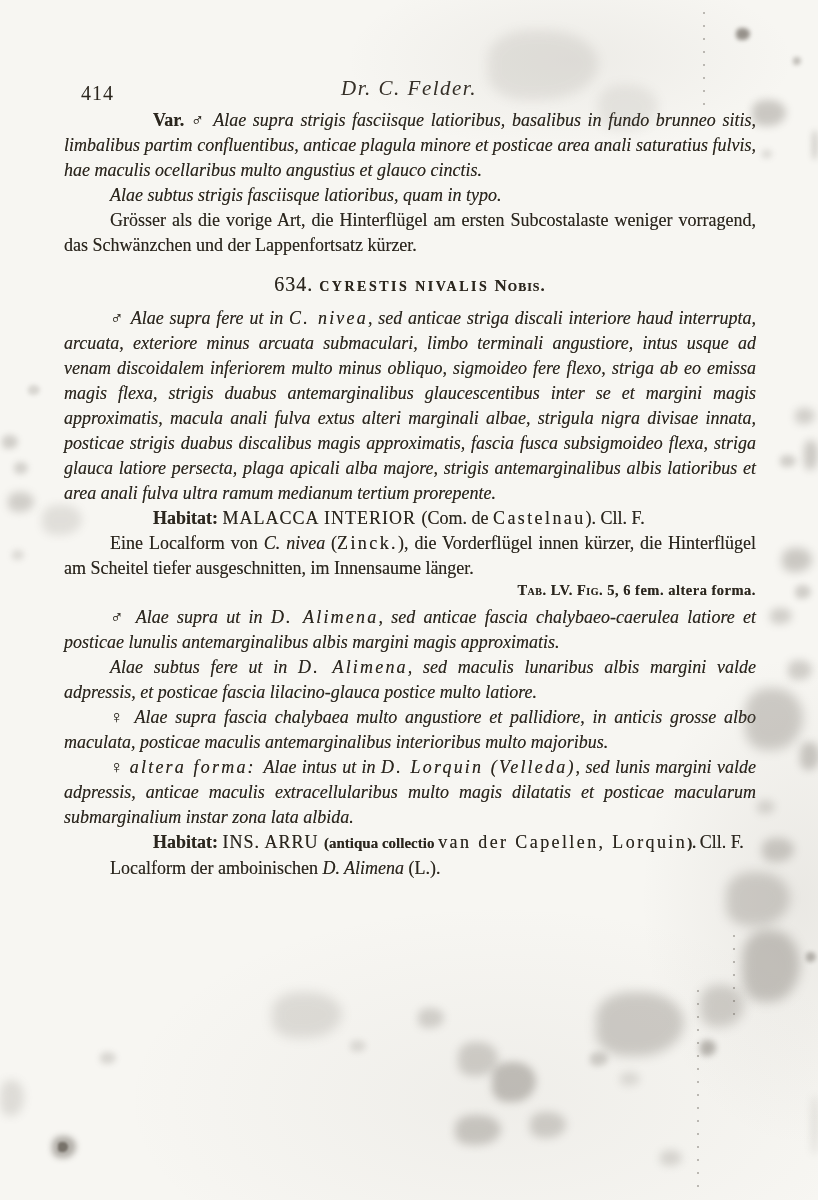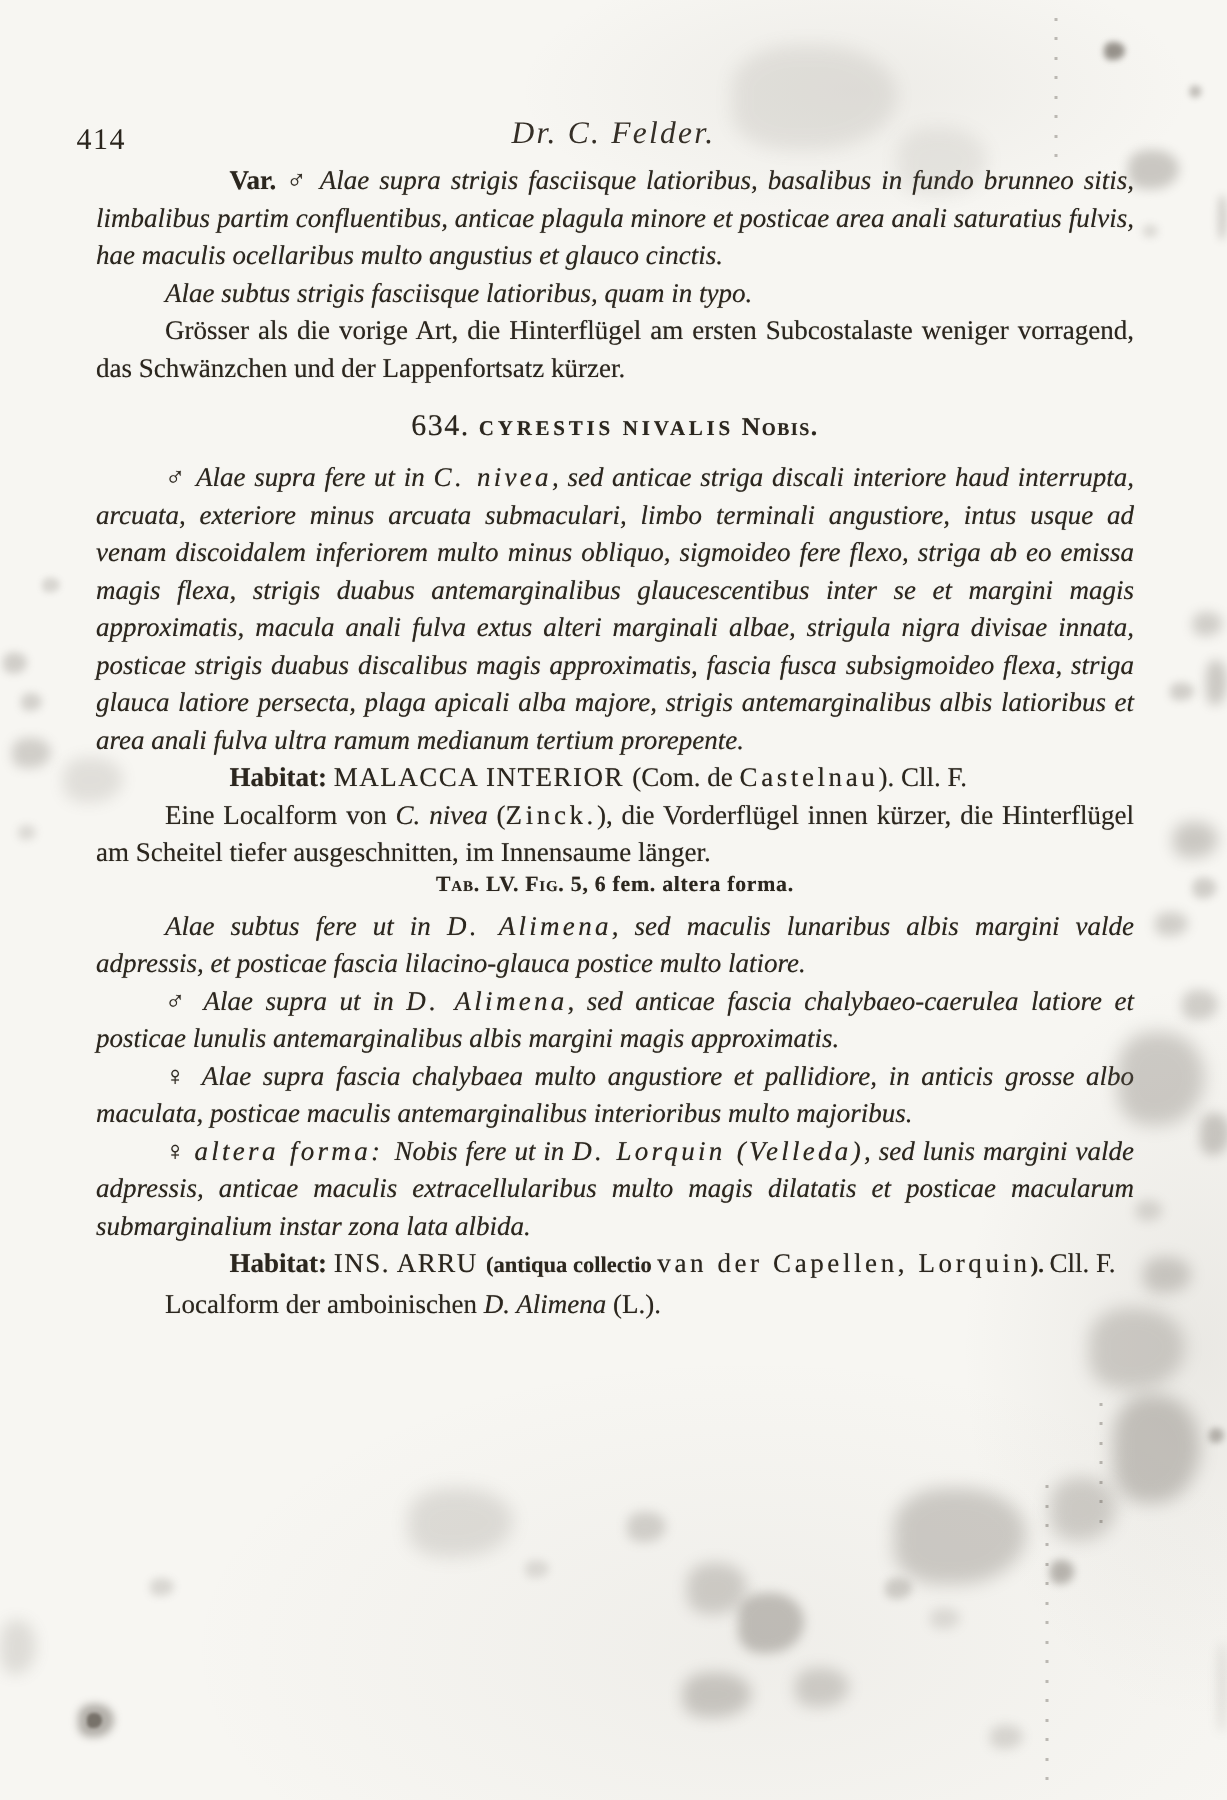--- a/index.html
+++ b/index.html
@@ -10,21 +10,21 @@
     overflow:hidden;
     background:
       radial-gradient(ellipse 320px 130px at 570px 60px, rgba(150,144,136,.10), transparent 70%),
       radial-gradient(ellipse 220px 340px at 800px 900px, rgba(140,134,126,.12), transparent 72%),
       radial-gradient(ellipse 500px 260px at 500px 1100px, rgba(145,140,132,.08), transparent 75%),
       #f7f6f2;
     font-family:"Liberation Serif","DejaVu Serif",serif;
     color:#2b261e;
   }
   .page-number{
-    position:absolute;left:51px;top:82px;
+    position:absolute;left:81px;top:82px;
     font-size:20px;letter-spacing:1px;
   }
   .running-header{
     position:absolute;left:0;right:0;top:76px;
     text-align:center;font-style:italic;font-size:21px;letter-spacing:1.5px;
     color:#352f27;
   }
   .text-column{
     position:absolute;left:64px;top:108px;width:692px;
     text-shadow:0 0 .5px rgba(43,38,30,.55);
@@ -44,21 +44,21 @@
   .caps{font-style:normal;letter-spacing:1px;}
   .rsm{font-style:normal;font-size:15px;font-weight:bold;}
   .heading{
     text-align:center;text-indent:0;font-style:normal;
     margin:11px 0 4px !important;line-height:30px;white-space:nowrap;
   }
   .hnum{font-weight:normal;font-size:20px;letter-spacing:1px;}
   .hname{font-weight:bold;font-size:14px;letter-spacing:2.5px;}
   .hauth{font-weight:bold;font-size:17px;font-variant:small-caps;letter-spacing:1px;}
   .tabline{
-    text-align:center;text-indent:0;font-style:normal;
+    text-align:right;text-indent:0;font-style:normal;
     margin:0 0 6px !important;font-size:14.5px;font-weight:bold;line-height:18px;
   }
   .tabsc{font-variant:small-caps;letter-spacing:.5px;}
   .tabr{letter-spacing:.5px;}
   .stain{position:absolute;pointer-events:none;}
   .blob{border-radius:45% 55% 60% 40%;background:#6e6860;}
   .dots{background:repeating-linear-gradient(to bottom, rgba(72,65,56,.6) 0 2px, transparent 2px 13px);}
 </style>
 </head>
 <body>
@@ -68,24 +68,24 @@
   <div class="running-header">Dr. C. Felder.</div>
   <div class="text-column">
       <p class="para"><span class="b">Var. </span><span class="sym">♂ </span><span class="i">Alae supra strigis fasciisque latioribus, basalibus in fundo brunneo sitis, limbalibus partim confluentibus, anticae plagula minore et posticae area anali saturatius fulvis, hae maculis ocellaribus multo angustius et glauco cinctis.</span></p>
       <p class="para"><span class="i">Alae subtus strigis fasciisque latioribus, quam in typo.</span></p>
       <p class="german"><span class="r">Grösser als die vorige Art, die Hinterflügel am ersten Subcostalaste weniger vorragend, das Schwänzchen und der Lappenfortsatz kürzer.</span></p>
       <p class="heading"><span class="hnum">634. </span><span class="hname">CYRESTIS NIVALIS</span><span class="hauth"> Nobis.</span></p>
       <p class="para"><span class="sym">♂ </span><span class="i">Alae supra fere ut in </span><span class="isp">C. nivea</span><span class="i">, sed anticae striga discali interiore haud interrupta, arcuata, exteriore minus arcuata submaculari, limbo terminali angustiore, intus usque ad venam discoidalem inferiorem multo minus obliquo, sigmoideo fere flexo, striga ab eo emissa magis flexa, strigis duabus antemarginalibus glaucescentibus inter se et margini magis approximatis, macula anali fulva extus alteri marginali albae, strigula nigra divisae innata, posticae strigis duabus discalibus magis approximatis, fascia fusca subsigmoideo flexa, striga glauca latiore persecta, plaga apicali alba majore, strigis antemarginalibus albis latioribus et area anali fulva ultra ramum medianum tertium prorepente.</span></p>
       <p class="habitat"><span class="b">Habitat: </span><span class="caps">MALACCA INTERIOR </span><span class="r">(Com. de </span><span class="rsp">Castelnau</span><span class="r">). Cll. F.</span></p>
       <p class="german"><span class="r">Eine Localform von </span><span class="i">C. nivea</span><span class="r"> (</span><span class="rsp">Zinck.</span><span class="r">), die Vorderflügel innen kürzer, die Hinterflügel am Scheitel tiefer ausgeschnitten, im Innensaume länger.</span></p>
       <p class="tabline"><span class="tabsc">Tab. LV. Fig. </span><span class="tabr">5, 6 fem. altera forma.</span></p>
+      <p class="para"><span class="sym">♂ </span><span class="i">Alae supra ut in </span><span class="isp">D. Alimena</span><span class="i">, sed anticae fascia chalybaeo-caerulea latiore et posticae lunulis antemarginalibus albis margini magis approximatis.</span></p>
       <p class="para"><span class="i">Alae subtus fere ut in </span><span class="isp">D. Alimena</span><span class="i">, sed maculis lunaribus albis margini valde adpressis, et posticae fascia lilacino-glauca postice multo latiore.</span></p>
-      <p class="para"><span class="sym">♂ </span><span class="i">Alae supra ut in </span><span class="isp">D. Alimena</span><span class="i">, sed anticae fascia chalybaeo-caerulea latiore et posticae lunulis antemarginalibus albis margini magis approximatis.</span></p>
       <p class="para"><span class="sym">♀ </span><span class="i">Alae supra fascia chalybaea multo angustiore et pallidiore, in anticis grosse albo maculata, posticae maculis antemarginalibus interioribus multo majoribus.</span></p>
-      <p class="para"><span class="sym">♀ </span><span class="isp">altera forma: </span><span class="i">Nobis fere ut in </span><span class="isp">D. Lorquin (Velleda)</span><span class="i">, sed lunis margini valde adpressis, anticae maculis extracellularibus multo magis dilatatis et posticae macularum submarginalium instar zona lata albida.</span></p>
+      <p class="para"><span class="sym">♀ </span><span class="isp">altera forma: </span><span class="i">Alae intus ut in </span><span class="isp">D. Lorquin (Velleda)</span><span class="i">, sed lunis margini valde adpressis, anticae maculis extracellularibus multo magis dilatatis et posticae macularum submarginalium instar zona lata albida.</span></p>
       <p class="habitat"><span class="b">Habitat: </span><span class="caps">INS. ARRU </span><span class="rsm">(antiqua collectio </span><span class="rsp">van der Capellen, Lorquin</span><span class="rsm">). </span><span class="r">Cll. F.</span></p>
       <p class="german"><span class="r">Localform der amboinischen </span><span class="i">D. Alimena</span><span class="r"> (L.).</span></p>
     </div>
 
 <div class="stain blob" style="left: 736px; top: 28px; width: 14px; height: 12px; opacity: 0.7; filter: blur(2px);"></div>
     <div class="stain blob" style="left: 793px; top: 57px; width: 8px; height: 8px; opacity: 0.4; filter: blur(2px);"></div>
     <div class="stain blob" style="left: 488px; top: 30px; width: 110px; height: 70px; opacity: 0.12; filter: blur(6px);"></div>
     <div class="stain blob" style="left: 598px; top: 85px; width: 60px; height: 45px; opacity: 0.11; filter: blur(6px);"></div>
     <div class="stain blob" style="left: 752px; top: 100px; width: 34px; height: 26px; opacity: 0.32; filter: blur(4px);"></div>
     <div class="stain blob" style="left: 812px; top: 130px; width: 6px; height: 30px; opacity: 0.28; filter: blur(3px);"></div>

